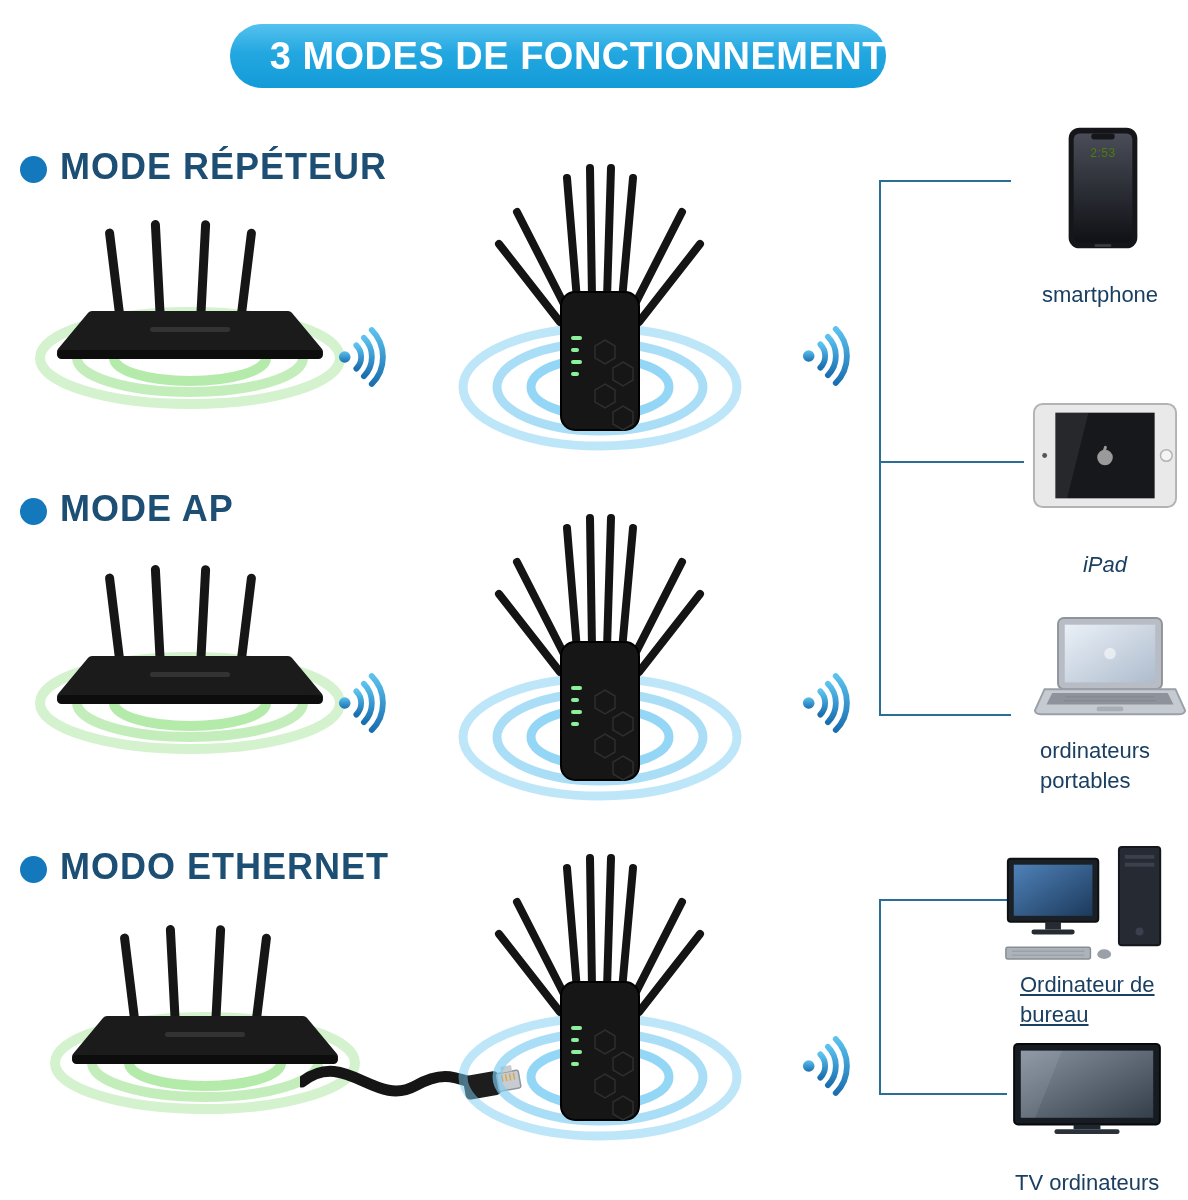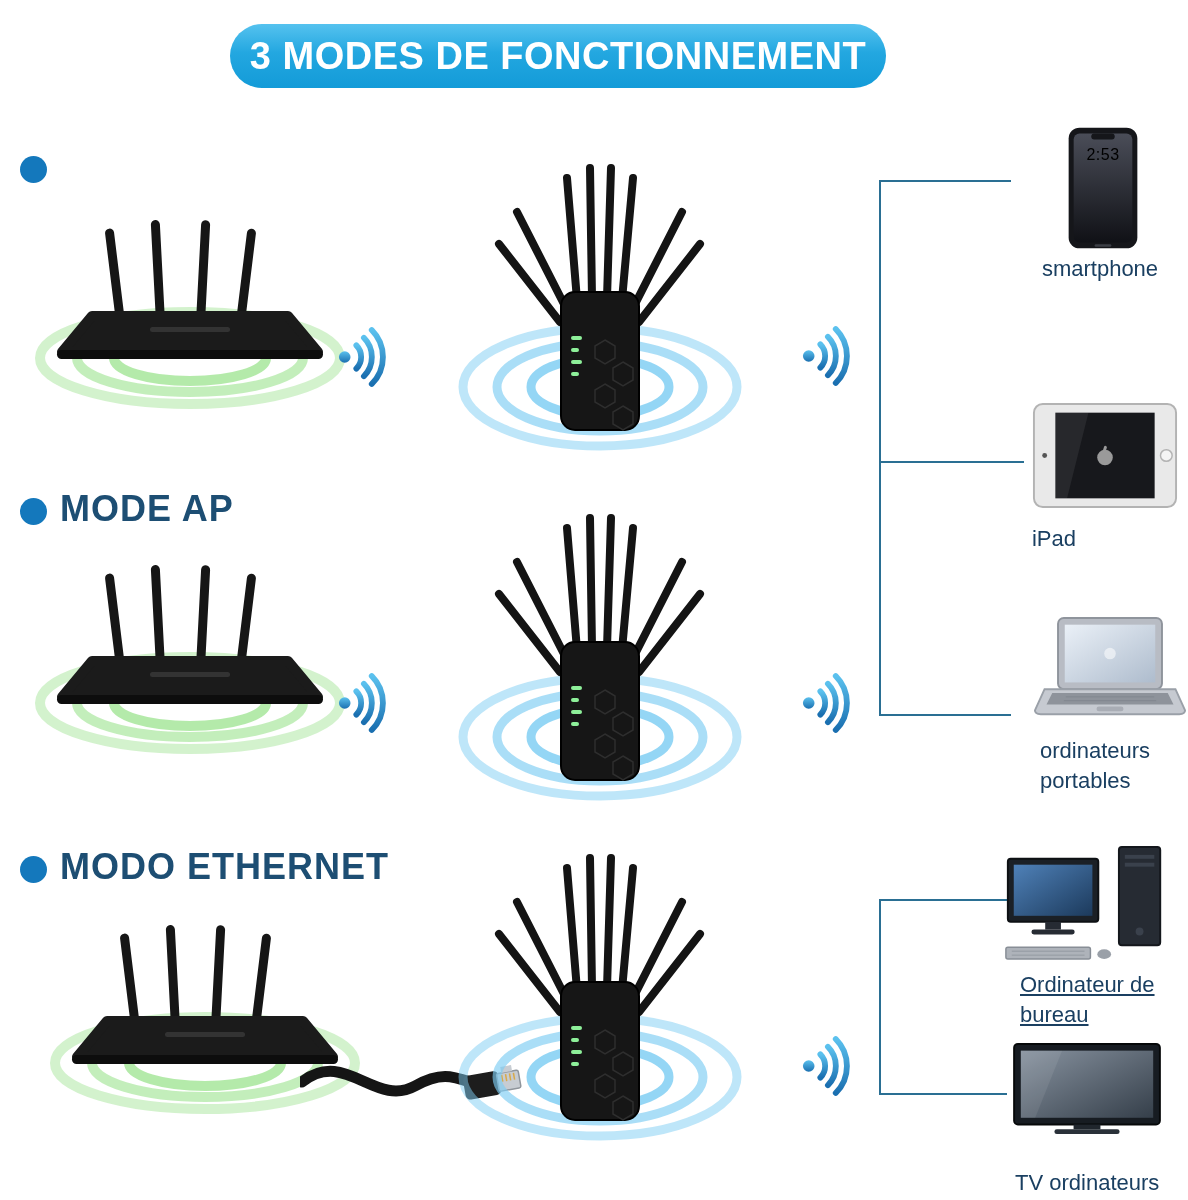--- a/index.html
+++ b/index.html
@@ -1,27 +1,27 @@
 <!DOCTYPE html>
 <html><head>
 <meta charset="utf-8">
 <style>
   html,body{margin:0;padding:0;background:#fff;}
   .canvas{position:relative;width:1188px;height:1200px;background:#ffffff;overflow:hidden;font-family:"Liberation Sans",sans-serif;}
   .abs{position:absolute;}
   .banner{left:230px;top:24px;width:656px;height:64px;border-radius:32px;
     background:linear-gradient(180deg,#55c2ef 0%,#23a7e0 45%,#139bd8 100%);
-    color:#fff;font-weight:bold;font-size:38px;display:flex;align-items:center;justify-content:center;
+    color:#fff;font-weight:bold;font-size:38px;display:flex;align-items:center;justify-content:flex-end;
     letter-spacing:0.5px;}
   .bullet{width:27px;height:27px;border-radius:50%;background:#1478bc;}
   .heading{font-size:36px;font-weight:600;color:#1d4e73;letter-spacing:1px;white-space:nowrap;}
   .device-label{font-size:22px;color:#1a3f61;line-height:1.35;}
-  .center{text-align:center;}
+  .center{text-align:center;margin-top:26px;}
   .line{background:#2a6f93;}
-  .phone-time{font-size:16px;color:#000000;text-align:center;letter-spacing:0.5px;}
+  .phone-time{font-size:12px;color:#4d7c0f;text-align:center;letter-spacing:0.5px;}
 </style>
 </head>
 <body>
 
 <svg width="0" height="0" style="position:absolute" aria-hidden="true">
   <defs>
     <linearGradient id="gradWifi" x1="0" y1="0" x2="0" y2="1">
       <stop offset="0" stop-color="#5bc1ee"></stop>
         <stop offset="1" stop-color="#1a6fb0"></stop>
     </linearGradient>
@@ -171,20 +171,21 @@
   </defs>
 </svg>
 
 <div class="canvas">
 
   <div class="abs banner">
     <span>3 MODES DE FONCTIONNEMENT</span>
   </div>
 
   <div class="abs bullet" style="left:20px;top:156px;"></div>
+  <div class="abs heading" style="left:60px;top:146px;">MODE RÉPÉTEUR</div>
 
   <svg class="abs" style="left:30px;top:200px;" width="320" height="210" viewBox="0 0 320 210">
       <use href="#sym-router" width="320" height="210"></use>
     </svg>
   <svg class="abs" style="left:336px;top:326px;" width="62" height="62" viewBox="0 0 64 64">
       <use href="#sym-wifi" width="64" height="64"></use>
     </svg>
   <svg class="abs" style="left:455px;top:140px;" width="290" height="320" viewBox="0 0 290 320">
       <use href="#sym-repeater" width="290" height="320"></use>
     </svg>
@@ -199,21 +200,21 @@
 
   <svg class="abs" style="left:1066px;top:126px;" width="74" height="124" viewBox="0 0 88 148">
       <use href="#sym-phone" width="88" height="148"></use>
     </svg>
   <div class="abs phone-time" style="left:1066px;top:146px;width:74px;">2:53</div>
   <div class="abs device-label center" style="left:1015px;top:254px;width:170px;">smartphone</div>
 
   <svg class="abs" style="left:1032px;top:398px;" width="146" height="115" viewBox="0 0 150 118">
       <use href="#sym-ipad" width="150" height="118"></use>
     </svg>
-  <div class="abs device-label center" style="left:979px;top:524px;width:150px;">iPad</div>
+  <div class="abs device-label center" style="left:1030px;top:524px;width:150px;font-style:italic;">iPad</div>
 
   <svg class="abs" style="left:1033px;top:616px;" width="154" height="104" viewBox="0 0 160 108">
       <use href="#sym-laptop" width="160" height="108"></use>
     </svg>
   <div class="abs device-label" style="left:1040px;top:736px;width:150px;">ordinateurs portables</div>
 
   <div class="abs bullet" style="left:20px;top:498px;"></div>
   <div class="abs heading" style="left:60px;top:488px;">MODE AP</div>
 
   <svg class="abs" style="left:30px;top:545px;" width="320" height="210" viewBox="0 0 320 210">

